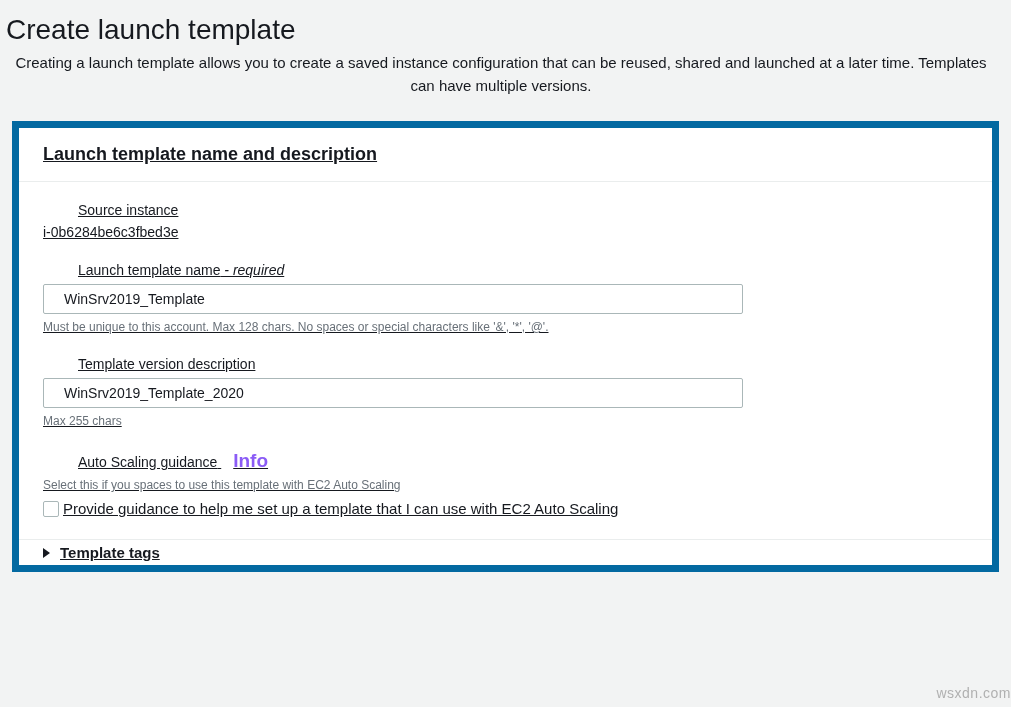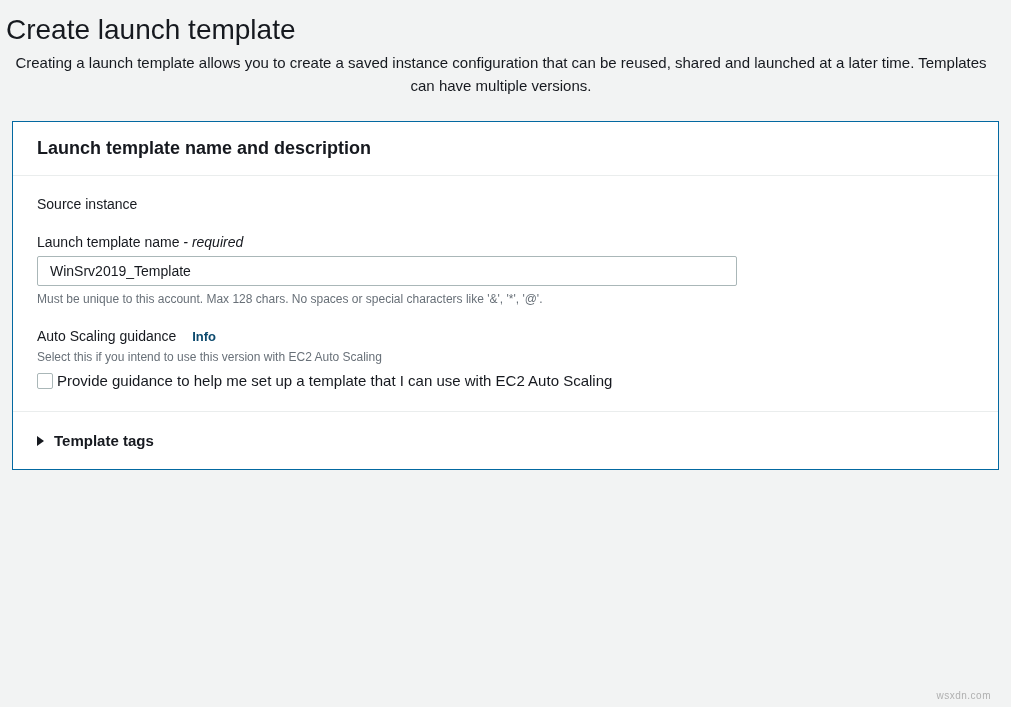--- a/index.html
+++ b/index.html
@@ -22,65 +22,67 @@
   .page-subtitle {
     font-size: 15px;
     color: #16191f;
     margin: 0 0 24px 0;
     line-height: 1.5;
     max-width: 990px;
     text-align: center;
   }
   .panel {
     background: #fff;
-    border: 1px solid #0369a1;
+    border: 7px solid #0369a1;
     margin: 0 6px 0 6px;
+    text-decoration: underline;
   }
   .panel-header {
     padding: 16px 24px;
     border-bottom: 1px solid #eaeded;
   }
   .panel-header h2 {
     font-size: 18px;
     font-weight: 700;
     margin: 0;
     color: #16191f;
   }
   .panel-body {
     padding: 20px 24px 16px 24px;
   }
   .field-group { margin-bottom: 22px; }
   .field-label {
     font-size: 14px;
     color: #16191f;
     margin-bottom: 6px;
+    margin-left: 35px;
   }
   .field-label .req { font-style: italic; }
   .field-value-static {
     font-size: 14px;
     color: #16191f;
   }
   input.text-input {
     width: 700px;
     max-width: 100%;
-    padding: 6px 12px;
+    padding: 6px 20px;
     font-size: 14px;
     border: 1px solid #aab7b8;
     border-radius: 2px;
     color: #16191f;
     font-family: inherit;
   }
   .help-text {
     font-size: 12px;
     color: #687078;
     margin-top: 6px;
   }
   .info-link {
-    color: #0c4a6e;
-    font-size: 13px;
+    color: #8b5cf6;
+    font-size: 19px;
     font-weight: 700;
     margin-left: 12px;
     text-decoration: none;
     cursor: pointer;
   }
   .checkbox-row {
     display: flex;
     align-items: center;
     gap: 4px;
     margin-top: 8px;
@@ -89,40 +91,40 @@
     width: 16px;
     height: 16px;
     border: 1px solid #aab7b8;
     border-radius: 2px;
     background: #fff;
     flex-shrink: 0;
     cursor: pointer;
   }
   .expander {
     border-top: 1px solid #eaeded;
-    padding: 20px 24px;
+    padding: 4px 24px;
     display: flex;
     align-items: center;
     gap: 10px;
     cursor: pointer;
     font-weight: 700;
     font-size: 15px;
   }
   .caret {
     width: 0; height: 0;
     border-top: 5px solid transparent;
     border-bottom: 5px solid transparent;
     border-left: 7px solid #16191f;
   }
   .label-inline { display: inline; }
   .watermark {
     position: absolute;
-    right: 20px;
+    right: 0;
     bottom: 6px;
-    font-size: 10px;
+    font-size: 14px;
     color: #b0b0b0;
     letter-spacing: 0.5px;
   }
   .outer { position: relative; width: 1011px; height: 707px; overflow: hidden; }
 </style>
 </head>
 <body>
 
 <div class="outer">
 <div class="page-wrap">
@@ -130,37 +132,43 @@
   <p class="page-subtitle">Creating a launch template allows you to create a saved instance configuration that can be reused, shared and launched at a later time. Templates can have multiple versions.</p>
 
   <div class="panel">
     <div class="panel-header">
       <h2>Launch template name and description</h2>
     </div>
     <div class="panel-body">
 
       <div class="field-group">
         <div class="field-label">Source instance</div>
+        <div class="field-value-static">i-0b6284be6c3fbed3e</div>
       </div>
 
       <div class="field-group">
         <div class="field-label">
           <span class="label-inline">Launch template name</span><span class="req label-inline"> - required</span>
         </div>
         <input type="text" class="text-input" value="WinSrv2019_Template" style="">
         <div class="help-text">Must be unique to this account. Max 128 chars. No spaces or special characters like '&amp;', '*', '@'.</div>
       </div>
 
+      <div class="field-group">
+        <div class="field-label">Template version description</div>
+        <input type="text" class="text-input" value="WinSrv2019_Template_2020" style="">
+        <div class="help-text">Max 255 chars</div>
+      </div>
 
       <div class="field-group" style="margin-bottom:6px;">
         <div class="field-label">
           <span>Auto Scaling guidance</span>
           <a class="info-link">Info</a>
         </div>
-        <div class="help-text" style="margin-top:2px;">Select this if you intend to use this version with EC2 Auto Scaling</div>
+        <div class="help-text" style="margin-top:2px;">Select this if you spaces to use this template with EC2 Auto Scaling</div>
         <div class="checkbox-row">
           <div class="checkbox" role="checkbox" aria-checked="false"></div>
           <div style="font-size:15px;">Provide guidance to help me set up a template that I can use with EC2 Auto Scaling</div>
         </div>
       </div>
 
     </div>
 
     <div class="expander">
       <span class="caret"></span>

